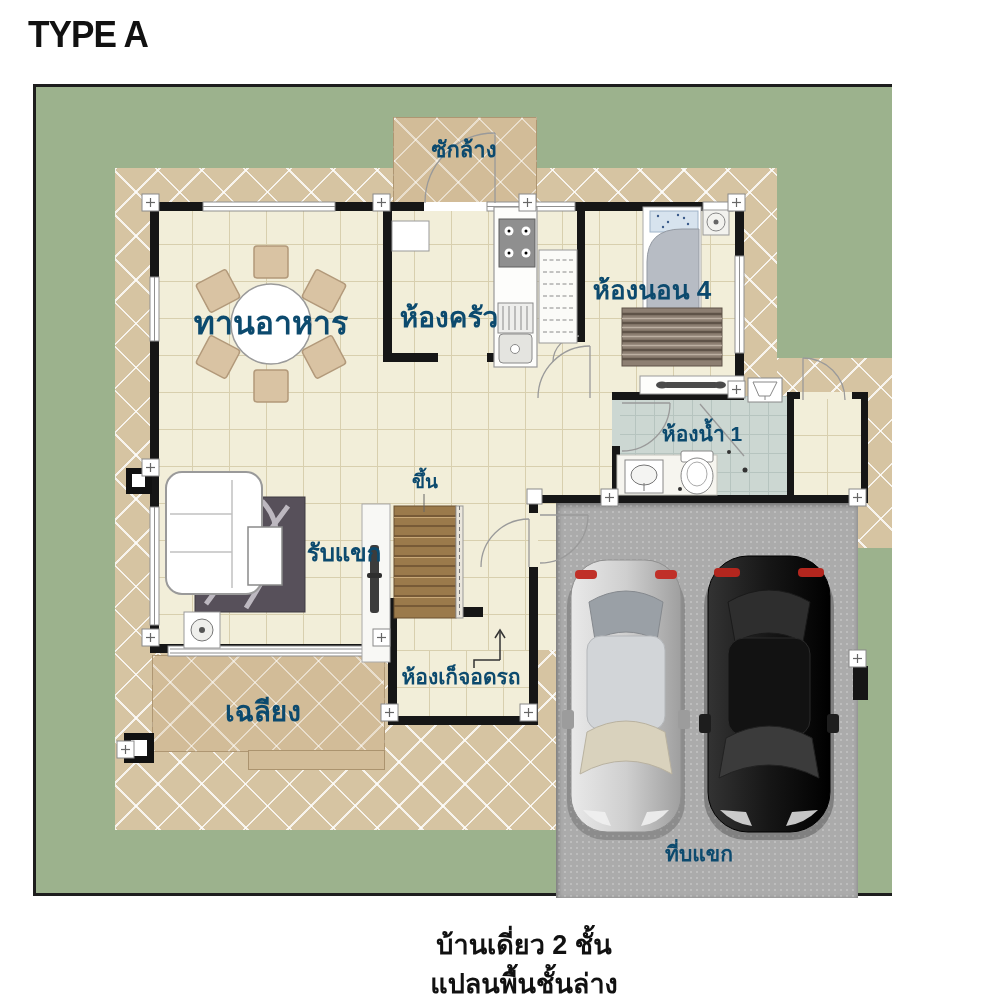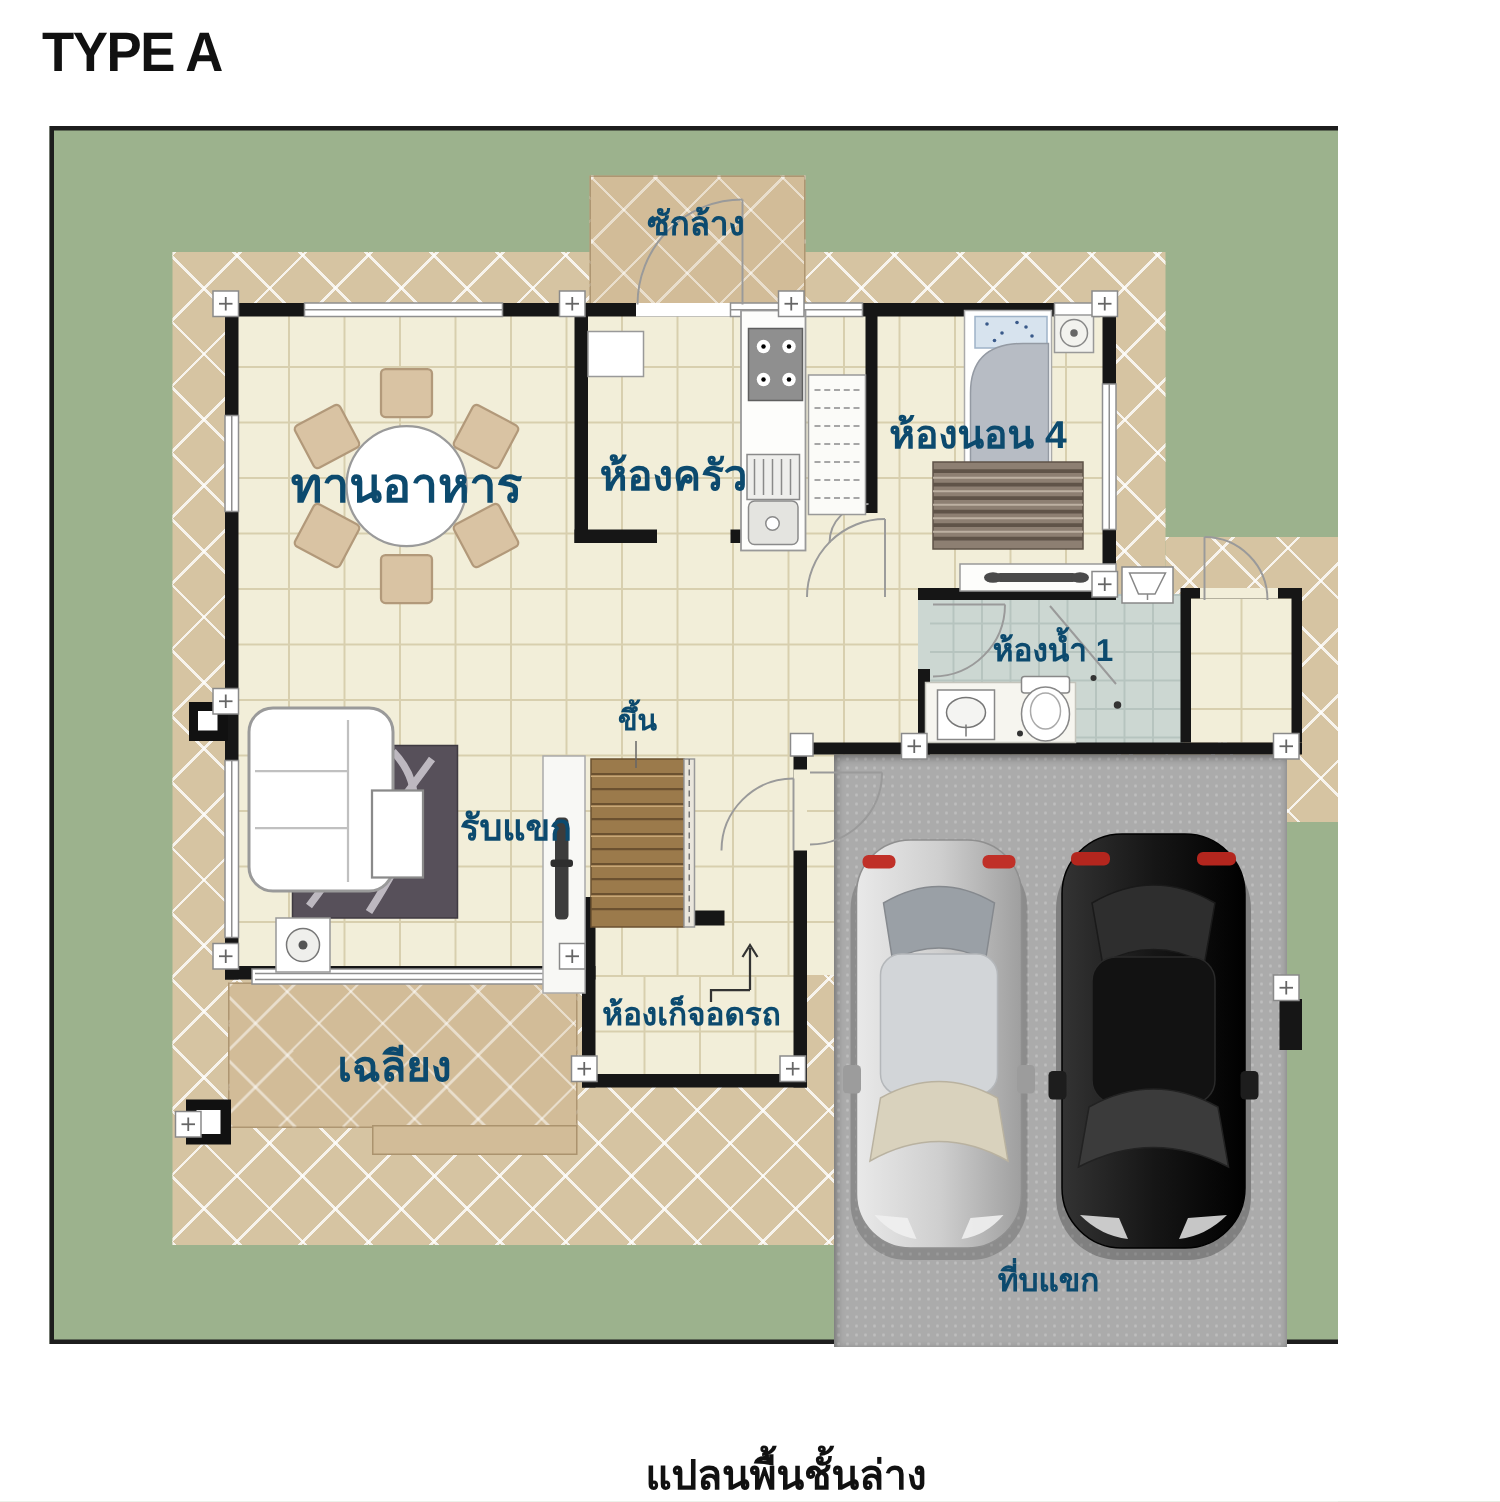--- a/index.html
+++ b/index.html
@@ -404,15 +404,16 @@
   <div class="lbl" style="left:449px;top:282px;font-size:28px;margin-top:36px;">ห้องครัว</div>
   <div class="lbl" style="left:652px;top:290px;font-size:26px;">ห้องนอน 4</div>
   <div class="lbl" style="left:271px;top:324px;font-size:32px;">ทานอาหาร</div>
   <div class="lbl" style="left:702px;top:434px;font-size:21px;">ห้องน้ำ 1</div>
   <div class="lbl" style="left:321px;top:553px;font-size:24px;margin-left:23px;">รับแขก</div>
   <div class="lbl" style="left:425px;top:482px;font-size:19px;">ขึ้น</div>
   <div class="lbl" style="left:461px;top:677px;font-size:21px;">ห้องเก็จอดรถ</div>
   <div class="lbl" style="left:263px;top:712px;font-size:28px;">เฉลียง</div>
   <div class="lbl" style="left:699px;top:854px;font-size:21px;">ที่บแขก</div>
 
+  <div class="cap" style="left:524px;top:944px;">บ้านเดี่ยว 2 ชั้น</div>
   <div class="cap" style="left:524px;top:983px;">แปลนพื้นชั้นล่าง</div>
 
 </div>
 
 </body></html>

